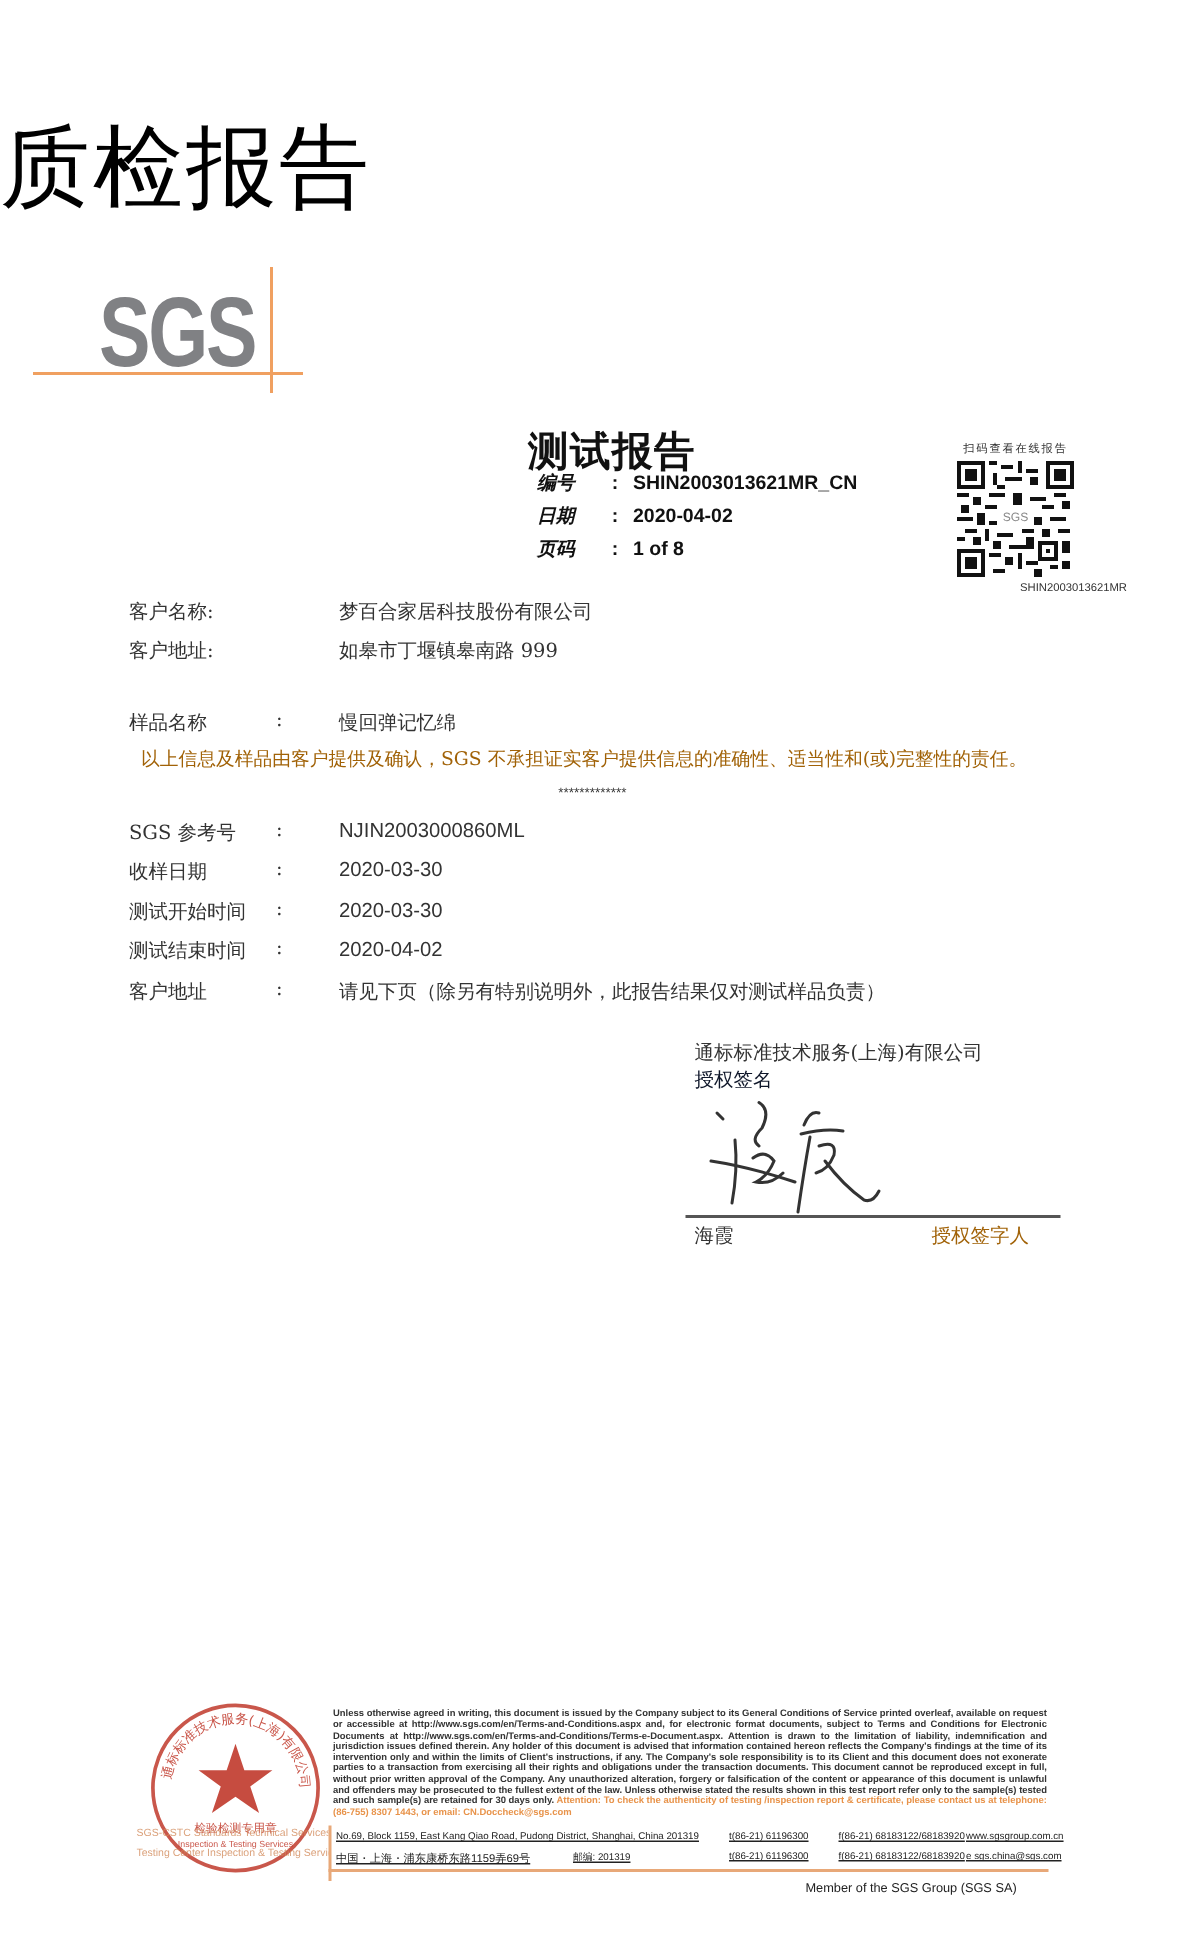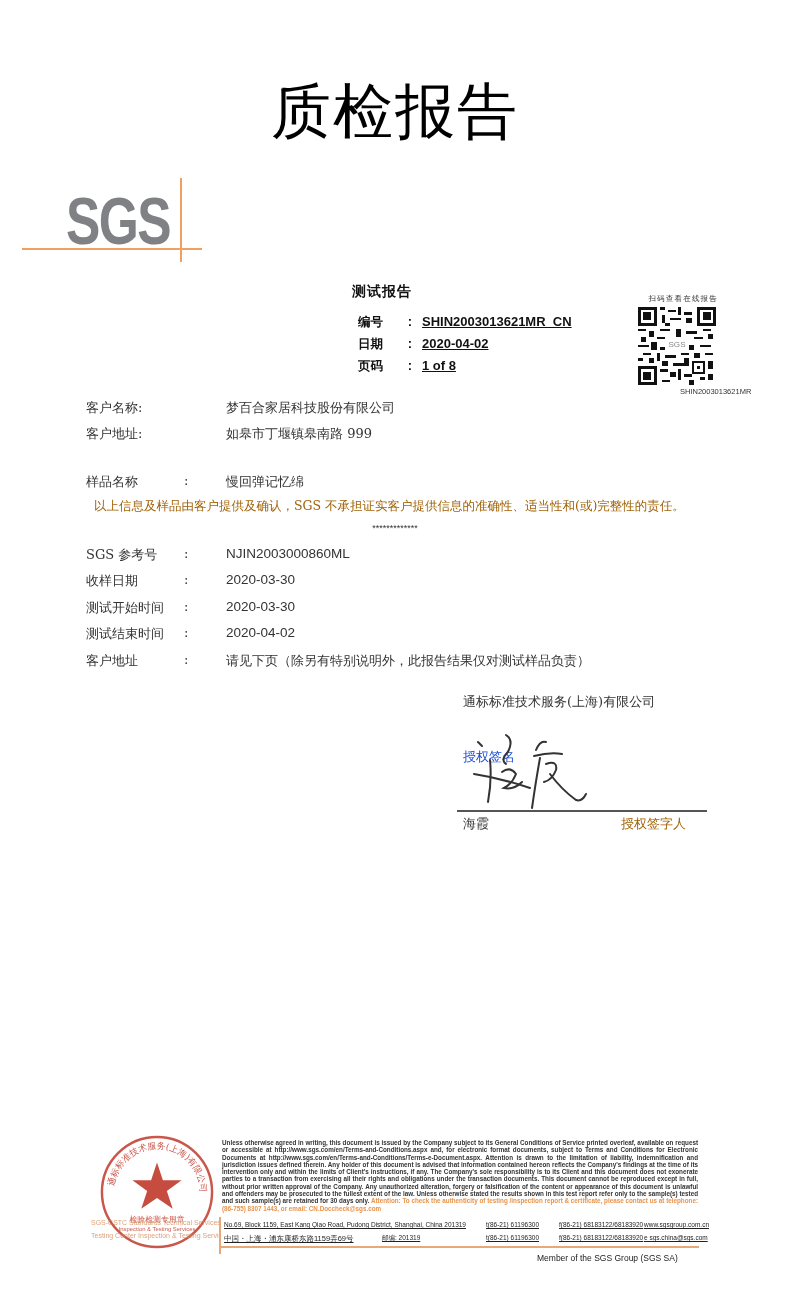--- a/index.html
+++ b/index.html
@@ -1,61 +1,61 @@
 <!DOCTYPE html>
 <html><head>
 <meta charset="utf-8">
 <style>
   * { box-sizing: border-box; margin: 0; padding: 0; }
   html, body { width: 790px; height: 1289px; background: #ffffff; overflow: hidden; }
   body { position: relative; font-family: "DejaVu Sans", "Liberation Sans", sans-serif; color: #222; }
 
   .page-title {
-    position: absolute; left: 0; top: 72px; width: 790px; text-align: center;
+    position: absolute; left: 0; top: 72px; width: 790px; 
     font-size: 60px; font-weight: 400; color: #000; letter-spacing: 2px;
     font-family: "DejaVu Sans", sans-serif;
   }
 
   
   .sgs-logo { position: absolute; left: 22px; top: 178px; width: 185px; height: 84px; }
   .sgs-logo .letters {
     position: absolute; left: 44px; top: 10px; font-family: "Liberation Sans", sans-serif;
     font-weight: 700; font-size: 66px; color: #808184; letter-spacing: -2px;
     transform: scaleX(0.78); transform-origin: left top; line-height: 1;
   }
   .sgs-logo .hline { position: absolute; left: 0; top: 70px; width: 180px; height: 2px; background: #f0a060; }
   .sgs-logo .vline { position: absolute; left: 158px; top: 0; width: 2px; height: 84px; background: #f0a060; }
 
   
   .report-head { position: absolute; left: 352px; top: 283px; }
-  .report-head .rtitle { font-size: 14px; font-weight: 700; color: #111; letter-spacing: 1px; font-family: Liberation Serif, serif; }
+  .report-head .rtitle { font-size: 27px; font-weight: 700; color: #111; letter-spacing: 1px; font-family: Liberation Serif, serif; }
   .meta-row { position: absolute; left: 358px; font-size: 13px; font-weight: 700; color: #111; font-family: "Liberation Sans", sans-serif; }
-  .meta-row .k { display: inline-block; width: 40px; font-family: "DejaVu Sans", sans-serif; font-size: 12.5px; }
+  .meta-row .k { display: inline-block; width: 40px; font-family: "DejaVu Sans", sans-serif; font-size: 12.5px; font-style: italic; }
   .meta-row .c { display: inline-block; width: 24px; text-align: center; }
-  .meta-row .v { display: inline-block; text-decoration: underline; }
+  .meta-row .v { display: inline-block; }
 
   
   .qr-block { position: absolute; left: 636px; top: 294px; width: 82px; }
-  .qr-caption { font-size: 7.5px; text-align: right; color: #333; letter-spacing: 1.2px; }
+  .qr-caption { font-size: 7.5px; text-align: center; color: #333; letter-spacing: 1.2px; }
   .qr-code { width: 78px; height: 78px; margin: 3px auto 0 auto; display: block; }
   .qr-id { font-size: 7.5px; text-align: right; color: #333; font-family: "Liberation Sans", sans-serif; margin-top: 2px; margin-left: 44px; }
 
   
   .row { position: absolute; font-size: 13px; color: #333; font-family: "DejaVu Serif", serif; }
   .row .lab { position: absolute; left: 0; top: 0; white-space: nowrap; text-align: right; }
   .row .col { position: absolute; left: 98px; top: 0; }
   .row .val { position: absolute; left: 140px; top: 0; white-space: nowrap; }
   .row .val.sans, .row .lab.sans { font-family: "Liberation Sans", sans-serif; font-size: 13.5px; }
 
   .disclaimer { position: absolute; left: 94px; top: 498px; font-size: 12.5px; color: #a16207; white-space: nowrap; font-family: "DejaVu Serif", serif; }
   .stars { position: absolute; left: 0; width: 790px; top: 523px; text-align: center; font-size: 9px; color: #333; letter-spacing: 0px; font-family: "Liberation Sans", sans-serif; }
 
   
   .company { position: absolute; left: 463px; top: 693px; font-size: 13px; color: #333; font-family: "DejaVu Serif", serif; white-space: nowrap; }
-  .auth-sign { position: absolute; left: 463px; top: 748px; font-size: 13px; color: #1d4ed8; font-family: Liberation Mono, monospace; }
+  .auth-sign { position: absolute; left: 463px; top: 711px; font-size: 13px; color: #0f172a; font-family: Liberation Mono, monospace; }
   .signature { position: absolute; left: 470px; top: 730px; width: 130px; height: 80px; }
   .sig-line { position: absolute; left: 457px; top: 810px; width: 250px; height: 2px; background: #555; }
   .signer { position: absolute; left: 463px; top: 815px; font-size: 13px; color: #333; font-family: "DejaVu Serif", serif; }
   .signer-role { position: absolute; left: 621px; top: 815px; font-size: 13px; color: #a16207; font-family: "DejaVu Serif", serif; }
 
   
   .stamp { position: absolute; left: 98px; top: 1133px; width: 118px; height: 118px; }
   .stamp-lines { position: absolute; left: 91px; top: 1216px; font-size: 7px; color: #d28a5a; opacity: 0.8; line-height: 13px; font-family: "Liberation Sans", sans-serif; }
   .legal { position: absolute; left: 222px; top: 1139px; width: 476px; font-size: 6.3px; line-height: 7.3px; color: #333; font-family: "Liberation Sans", sans-serif; font-weight: 700; text-align: justify; }
   .legal .attn { color: #e8934a; }

